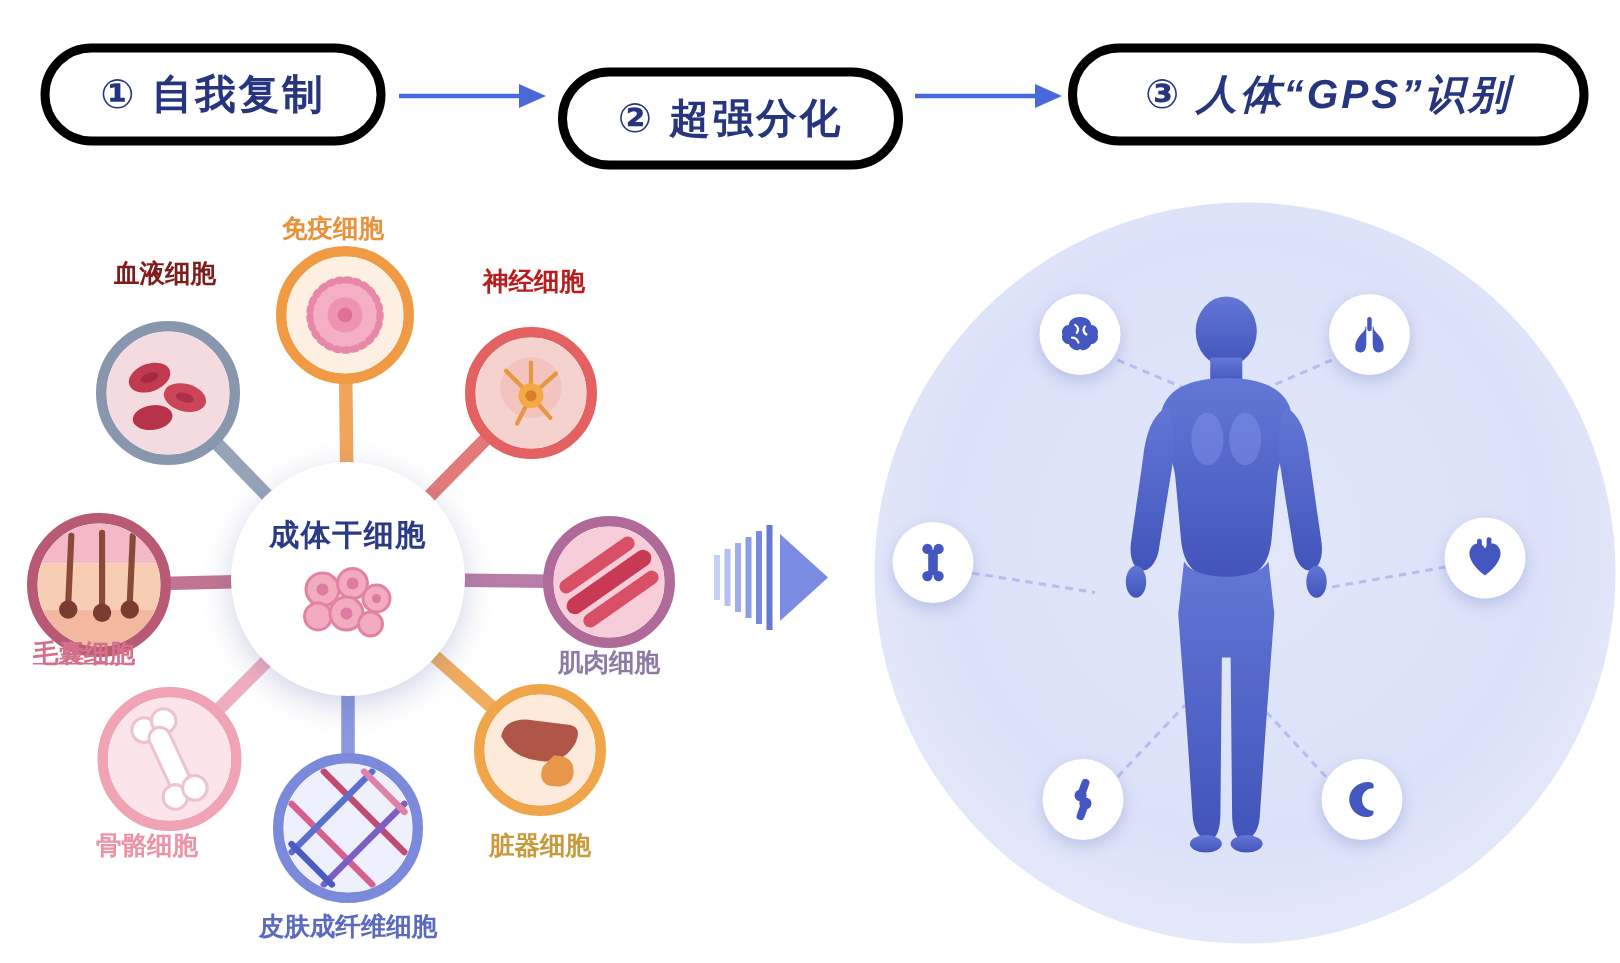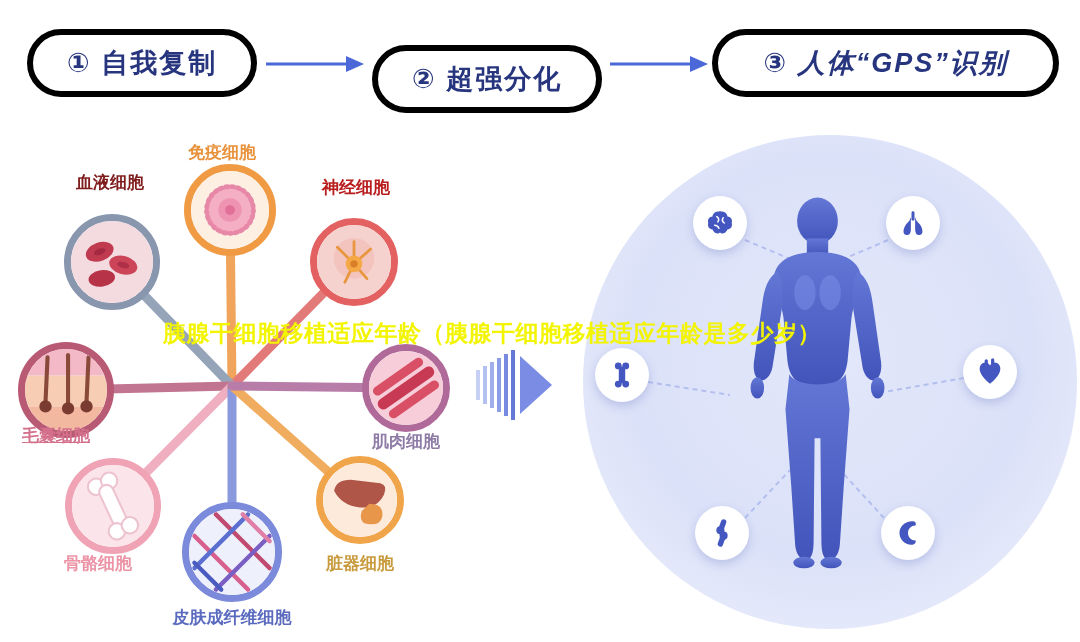--- a/index.html
+++ b/index.html
@@ -196,20 +196,39 @@
     <svg viewBox="0 0 80 80">
       <rect width="80" height="80" fill="#f6cdd8"></rect>
       <g transform="rotate(-35 40 40)">
         <rect x="8" y="20" width="64" height="10" rx="5" fill="#d84f66"></rect>
         <rect x="4" y="34" width="72" height="12" rx="6" fill="#c83a54"></rect>
         <rect x="8" y="50" width="64" height="10" rx="5" fill="#d84f66"></rect>
       </g>
     </svg>
   </div>
 
+  <div class="cell-center">
+    <div class="center-label">成体干细胞</div>
+    <svg class="center-cluster" viewBox="0 0 86 54">
+      <g fill="#f3abc0" stroke="#e383a3" stroke-width="2">
+        <circle cx="26" cy="18" r="11"></circle>
+          <circle cx="46" cy="14" r="10"></circle>
+          <circle cx="62" cy="24" r="9"></circle>
+        <circle cx="23" cy="36" r="9"></circle>
+          <circle cx="42" cy="34" r="11"></circle>
+          <circle cx="58" cy="41" r="8"></circle>
+      </g>
+      <g fill="#dd7ba0">
+        <circle cx="26" cy="18" r="4"></circle>
+          <circle cx="46" cy="14" r="4"></circle>
+        <circle cx="42" cy="34" r="4"></circle>
+          <circle cx="62" cy="24" r="3"></circle>
+      </g>
+    </svg>
+  </div>
 
   <div class="cell-label label-immune">免疫细胞</div>
   <div class="cell-label label-nerve">神经细胞</div>
   <div class="cell-label label-blood">血液细胞</div>
   <div class="cell-label label-hair">毛囊细胞</div>
   <div class="cell-label label-bone">骨骼细胞</div>
   <div class="cell-label label-skin">皮肤成纤维细胞</div>
   <div class="cell-label label-organ">脏器细胞</div>
   <div class="cell-label label-muscle">肌肉细胞</div>
 
@@ -305,15 +324,14 @@
         <rect x="12" y="17" width="5" height="11" rx="2.5" transform="rotate(20 14.5 22.5)"></rect>
       </g>
     </svg>
   </div>
   <div class="chip chip-kidney">
     <svg viewBox="0 0 30 30">
       <path fill="#4456c0" d="M19 4 C12 4 7 9 7 15 C7 21 12 26 18 26 C21 26 23 24 22 22 C18 22 15 19 15 15 C15 11 18 8 22 8 C23 6 22 4 19 4 Z"></path>
     </svg>
   </div>
 
-  <div class="watermark">胰腺干细胞移植适应年龄（胰腺干细胞移植适应年龄是多少岁）</div>
 
 </div>
 
 </body></html>

